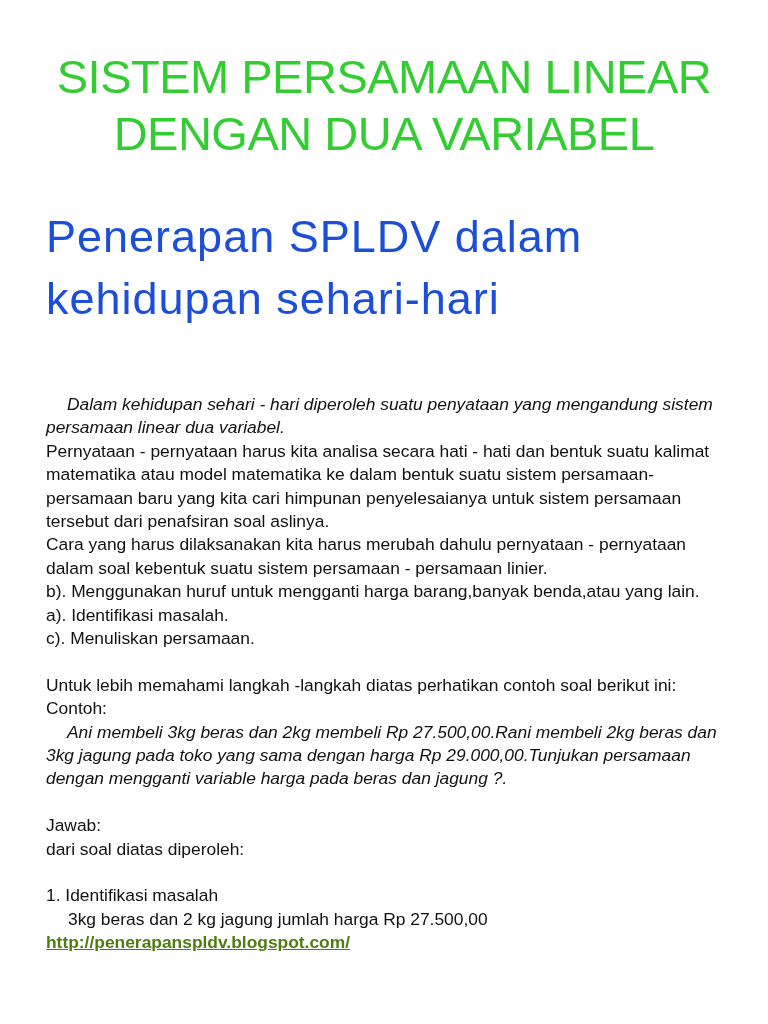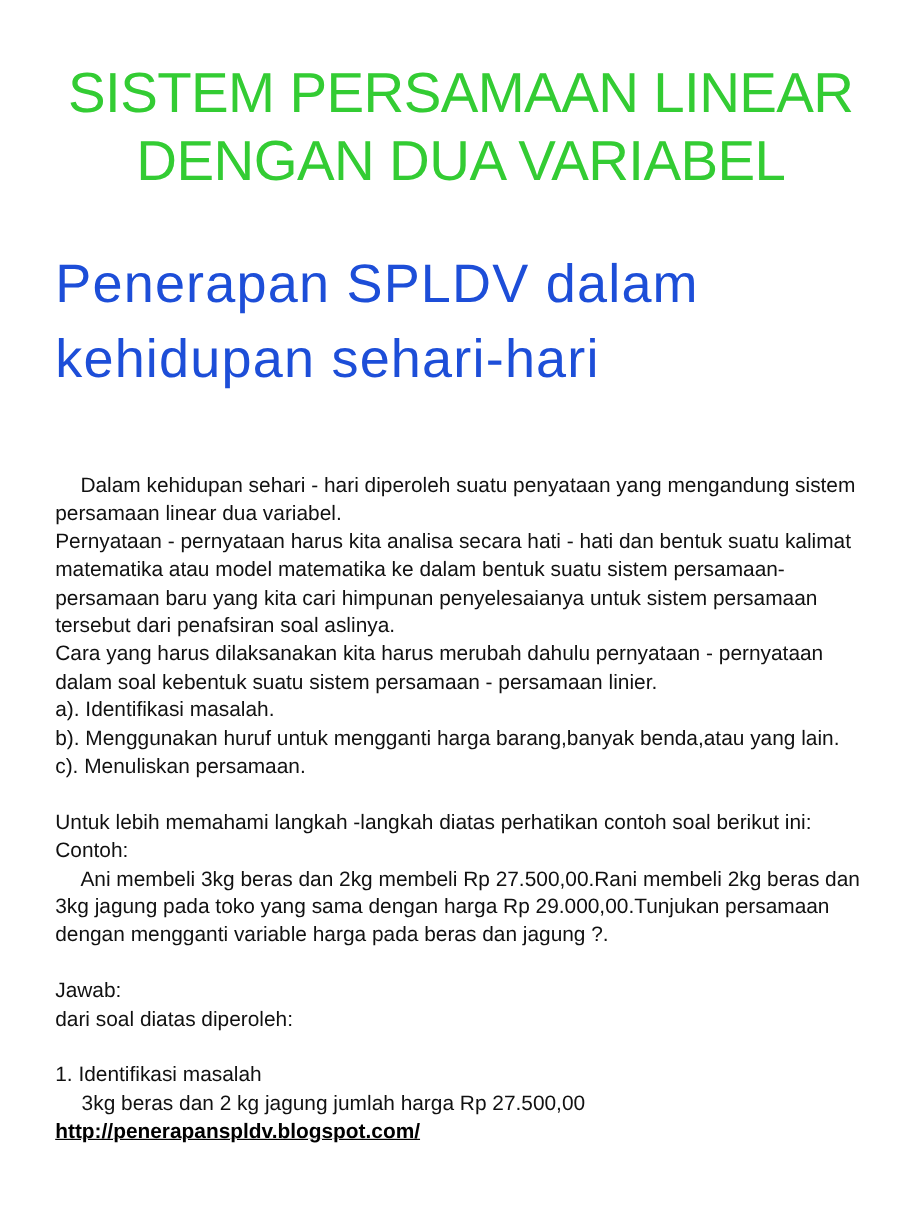--- a/index.html
+++ b/index.html
@@ -38,25 +38,25 @@
   .content {
     position: absolute;
     top: 393px; left: 46px;
     width: 676px;
     color: #111111;
     font-size: 17.4px;
     line-height: 23.4px;
   }
   .content p { margin: 0; }
   .block-gap { margin-top: 23.4px !important; }
-  .first-indent { text-indent: 21px; }
+  .first-indent { text-indent: 21px; font-style: italic; }
   .hang-indent { padding-left: 22px; }
   .bold { font-weight: normal; }
   .blog-link {
-    color: #000000;
+    color: #4d7c0f;
     font-weight: bold;
     text-decoration: underline;
     cursor: pointer;
   }
 </style>
 </head>
 <body>
 
 <div class="page">
 
@@ -69,22 +69,22 @@
     <span>Penerapan SPLDV dalam</span><br>
     <span>kehidupan sehari-hari</span>
   </h2>
 
   <div class="content">
 
     <p class="first-indent">Dalam kehidupan sehari - hari diperoleh suatu penyataan yang mengandung sistem persamaan linear dua variabel.</p>
     <p>Pernyataan - pernyataan harus kita analisa secara hati - hati dan bentuk suatu kalimat matematika atau model matematika ke dalam bentuk suatu sistem persamaan-persamaan baru yang kita cari himpunan penyelesaianya untuk sistem persamaan tersebut dari penafsiran soal aslinya.</p>
     <p>Cara yang harus dilaksanakan kita harus merubah dahulu pernyataan - pernyataan dalam soal kebentuk suatu sistem persamaan - persamaan linier.</p>
 
+    <p>b). Menggunakan huruf untuk mengganti harga barang,banyak benda,atau yang lain.</p>
     <p>a). Identifikasi masalah.</p>
-    <p>b). Menggunakan huruf untuk mengganti harga barang,banyak benda,atau yang lain.</p>
     <p>c). Menuliskan persamaan.</p>
 
     <p class="block-gap">Untuk lebih memahami langkah -langkah diatas perhatikan contoh soal berikut ini:</p>
     <p class="bold">Contoh:</p>
     <p class="first-indent">Ani membeli 3kg beras dan 2kg membeli Rp 27.500,00.Rani membeli 2kg beras dan 3kg jagung pada toko yang sama dengan harga Rp 29.000,00.Tunjukan persamaan dengan mengganti variable harga pada beras dan jagung ?.</p>
 
     <p class="block-gap"><span class="bold">Jawab</span><span>:</span></p>
     <p>dari soal diatas diperoleh:</p>
 
     <p class="block-gap">1. Identifikasi masalah</p>

